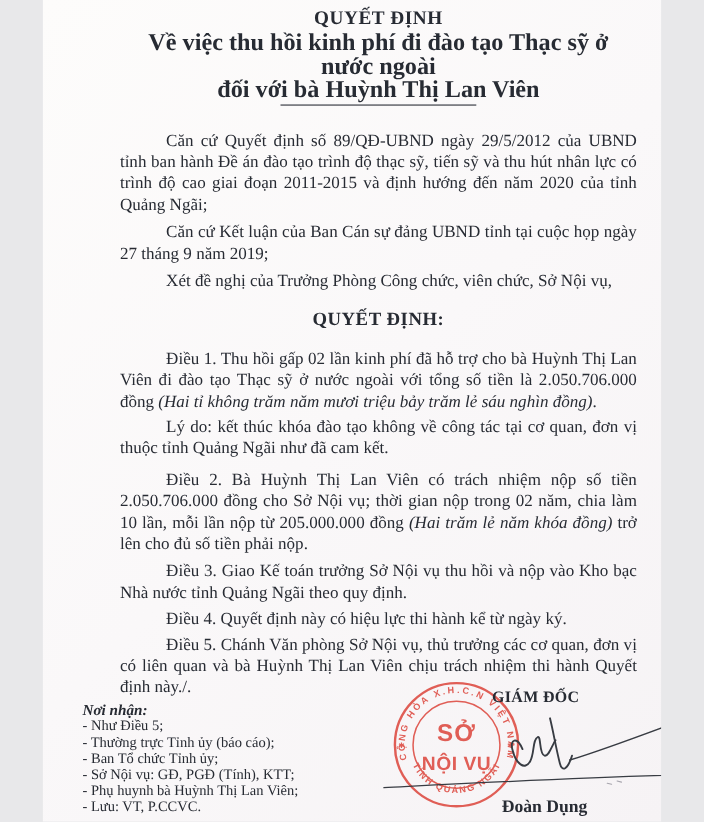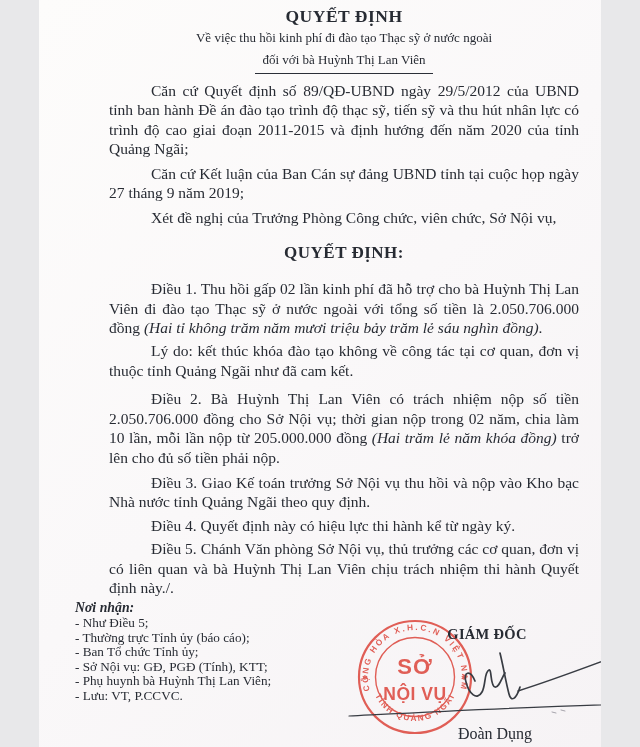--- a/index.html
+++ b/index.html
@@ -8,45 +8,45 @@
     position:relative;
     width:562px; height:747px;
     margin:0 auto;
     overflow:hidden;
     background:linear-gradient(135deg,#fdfcfb 0%,#faf8f9 50%,#f6f3f5 100%);
     font-family:"Liberation Serif","DejaVu Serif",serif;
     color:#272b33;
   }
   .head-block { padding:6px 22px 0 70px; text-align:center; }
   .doc-title { font-size:17.5px; font-weight:bold; line-height:21px; letter-spacing:.5px; }
-  .doc-sub { font-size:13px; font-weight:normal; line-height:21.5px; }
+  .doc-sub { font-size:22px; font-weight:bold; line-height:21.5px; }
   .rule { width:178px; border-bottom:1.6px solid #2b2f38; margin:3px auto 0; }
   .authority { margin-top:12px; font-size:16.5px; font-weight:bold; letter-spacing:.2px; }
   .content { padding:0 22px 0 70px; font-size:15.5px; line-height:19.4px; text-align:justify; }
   .content p { text-indent:42px; }
-  .p-cancu1 { margin-top:7px; }
+  .p-cancu1 { margin-top:23px; }
   .p-cancu2 { margin-top:5px; }
   .p-xet { margin-top:6px; }
   .heading2 { margin-top:15px; text-align:center; font-size:17px; font-weight:bold; letter-spacing:.5px; text-indent:0 !important; }
   .p-art1 { margin-top:17px; }
   .p-lydo { margin-top:4px; }
   .p-art2 { margin-top:9px; }
   .p-art3 { margin-top:6px; }
   .p-art4 { margin-top:4px; }
   .p-art5 { margin-top:4px; }
   .art-label { font-weight:normal; }
   .it { font-style:italic; }
   .footer { margin-top:4px; padding-left:36px; font-size:13.2px; line-height:14.6px; }
   .recip-head { font-size:13.8px; font-weight:bold; font-style:italic; }
   .recip-item { white-space:nowrap; }
   .sig-area { position:absolute; left:300px; top:615px; width:340px; height:132px; }
   .sig-role { position:absolute; left:84px; top:11px; width:128px; text-align:center;
               font-size:14.5px; font-weight:bold; letter-spacing:.3px; }
   .sig-name { position:absolute; left:88px; top:110px; width:136px; text-align:center;
-              font-size:16px; font-weight:normal; }
+              font-size:16px; font-weight:bold; }
   .seal-svg { position:absolute; left:15px; top:1px; opacity:.88; }
   .seal-ring-text { font-family:"Liberation Sans","DejaVu Sans",sans-serif; font-size:8.3px; font-weight:bold; letter-spacing:2.2px; }
   .seal-ring-text-b { font-family:"Liberation Sans","DejaVu Sans",sans-serif; font-size:8.3px; font-weight:bold; letter-spacing:1.6px; }
   .seal-center-1 { font-family:"Liberation Sans","DejaVu Sans",sans-serif; font-size:22px; font-weight:bold; letter-spacing:1px; }
   .seal-center-2 { font-family:"Liberation Sans","DejaVu Sans",sans-serif; font-size:17.5px; font-weight:bold; letter-spacing:.5px; }
   .ink-svg { position:absolute; left:0; top:0; }
 </style>
 </head>
 <body>
 

